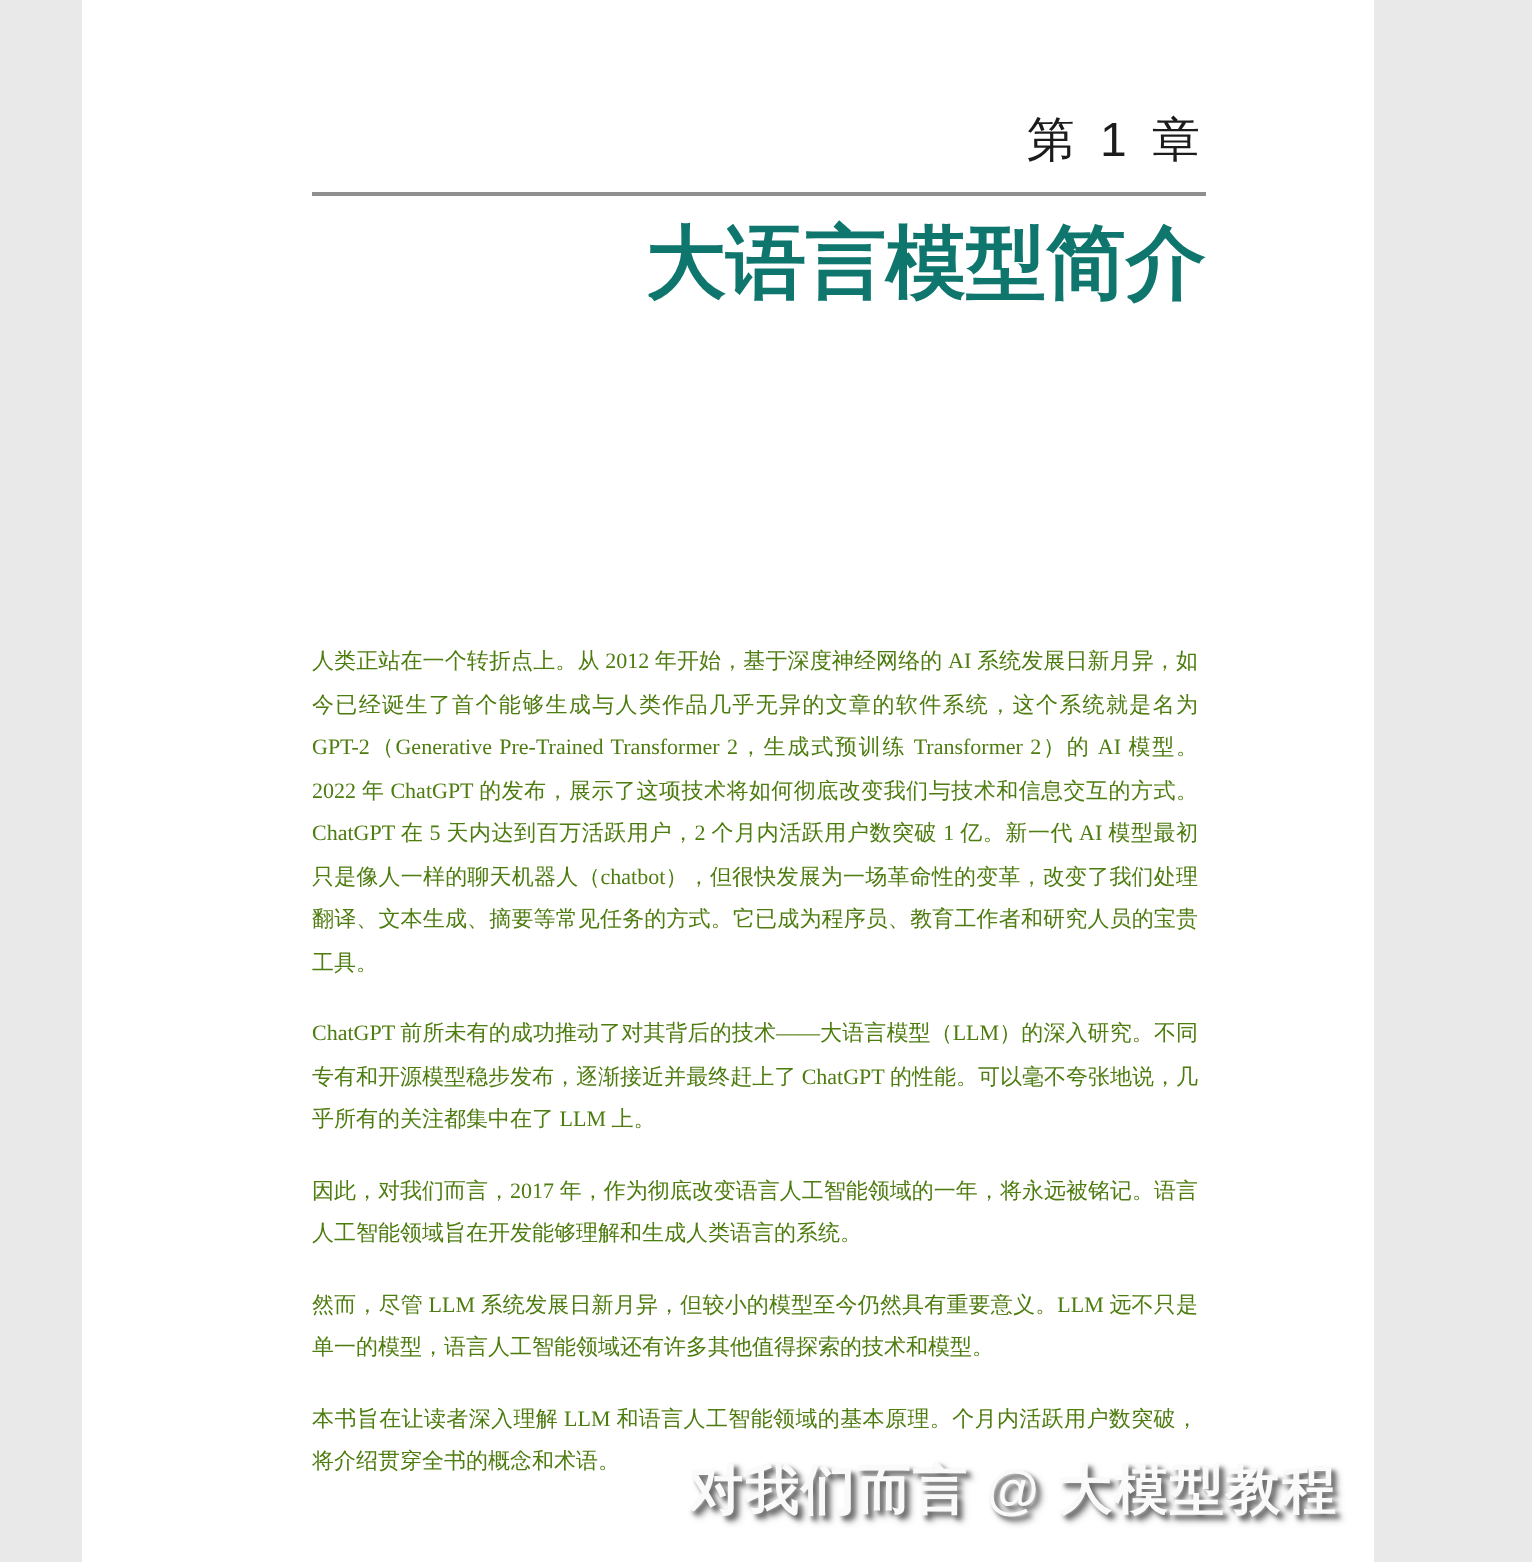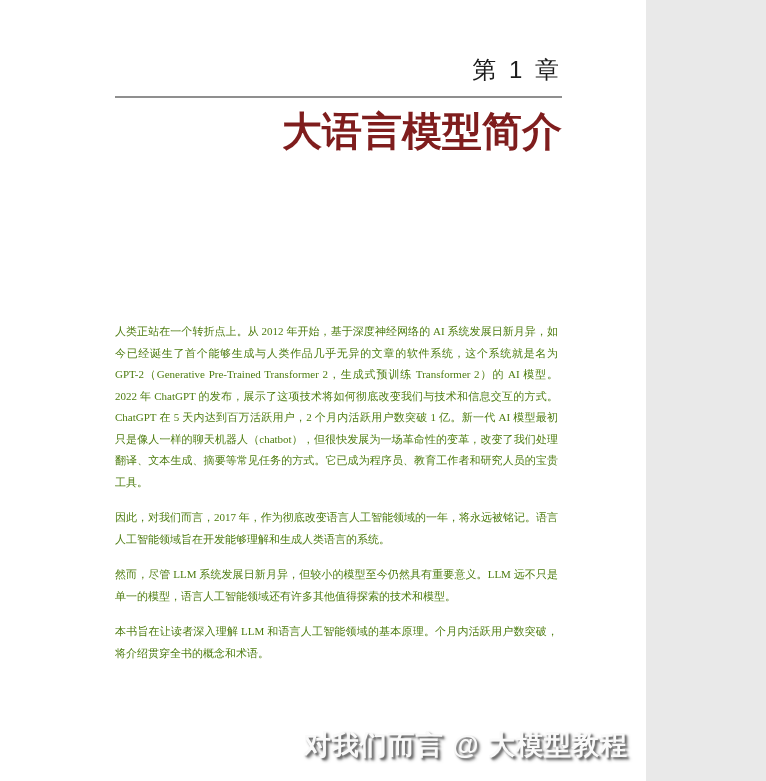--- a/index.html
+++ b/index.html
@@ -8,20 +8,21 @@
     background: #e9e9e9;
   }
   .page {
     position: relative;
     width: 646px;
     height: 781px;
     background: #ffffff;
     overflow: hidden;
     font-family: "Liberation Serif", "DejaVu Serif", serif;
     color: #202020;
+    margin-left: 41px;
   }
   .chapter-label {
     position: absolute;
     top: 54px;
     right: 84px;
     font-family: "Liberation Sans", "DejaVu Sans", sans-serif;
     font-size: 24px;
     font-weight: 400;
     letter-spacing: 3px;
     color: #1c1c1c;
@@ -37,21 +38,21 @@
   }
   .chapter-title {
     position: absolute;
     top: 104px;
     right: 84px;
     margin: 0;
     font-family: "Liberation Sans", "DejaVu Sans", sans-serif;
     font-size: 40px;
     font-weight: 900;
     letter-spacing: 0px;
-    color: #7f1d1d;
+    color: #0f766e;
     white-space: nowrap;
   }
   .body-text {
     position: absolute;
     top: 321px;
     left: 115px;
     right: 88px;
     font-size: 11px;
     line-height: 21.5px;
     text-align: justify;
@@ -84,20 +85,21 @@
 <div class="page">
 
   <div class="chapter-label">第 1 章</div>
 
   <div class="chapter-rule"></div>
 
   <h1 class="chapter-title">大语言模型简介</h1>
 
   <main class="body-text">
     <p>人类正站在一个转折点上。从 2012 年开始，基于深度神经网络的 AI 系统发展日新月异，如今已经诞生了首个能够生成与人类作品几乎无异的文章的软件系统，这个系统就是名为 GPT-2（Generative Pre-Trained Transformer 2，生成式预训练 Transformer 2）的 AI 模型。2022 年 ChatGPT 的发布，展示了这项技术将如何彻底改变我们与技术和信息交互的方式。ChatGPT 在 5 天内达到百万活跃用户，2 个月内活跃用户数突破 1 亿。新一代 AI 模型最初只是像人一样的聊天机器人（chatbot），但很快发展为一场革命性的变革，改变了我们处理翻译、文本生成、摘要等常见任务的方式。它已成为程序员、教育工作者和研究人员的宝贵工具。</p>
+    <p>ChatGPT 前所未有的成功推动了对其背后的技术——大语言模型（LLM）的深入研究。不同专有和开源模型稳步发布，逐渐接近并最终赶上了 ChatGPT 的性能。可以毫不夸张地说，几乎所有的关注都集中在了 LLM 上。</p>
     <p>因此，对我们而言，2017 年，作为彻底改变语言人工智能领域的一年，将永远被铭记。语言人工智能领域旨在开发能够理解和生成人类语言的系统。</p>
     <p>然而，尽管 LLM 系统发展日新月异，但较小的模型至今仍然具有重要意义。LLM 远不只是单一的模型，语言人工智能领域还有许多其他值得探索的技术和模型。</p>
     <p>本书旨在让读者深入理解 LLM 和语言人工智能领域的基本原理。个月内活跃用户数突破，将介绍贯穿全书的概念和术语。</p>
   </main>
 
   <div class="watermark">对我们而言 @ 大模型教程</div>
 
 </div>
 
 </body></html>

